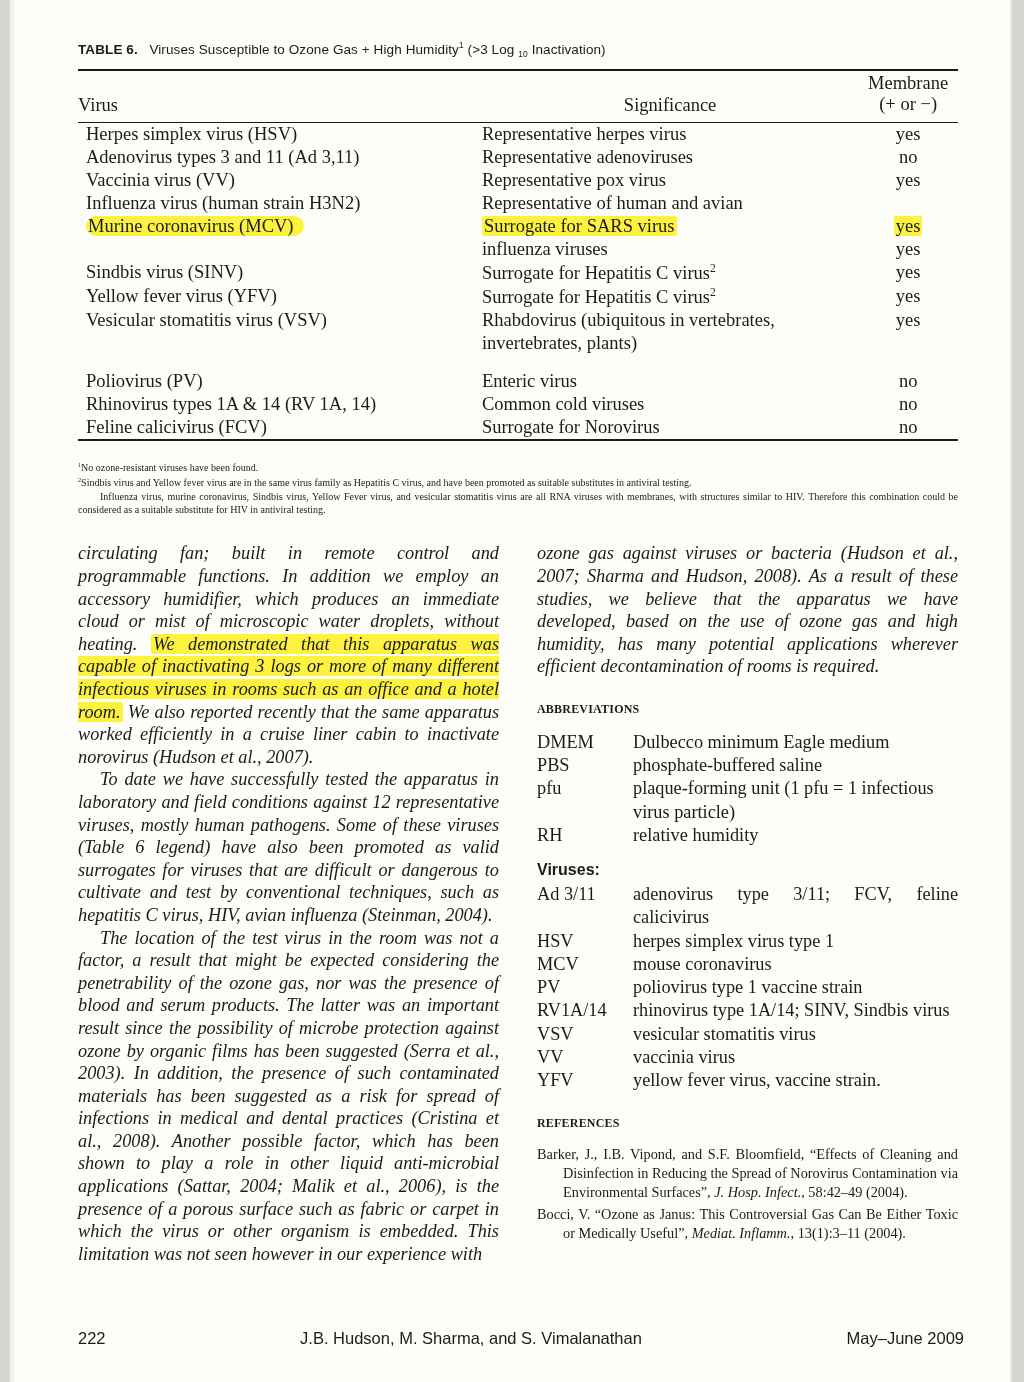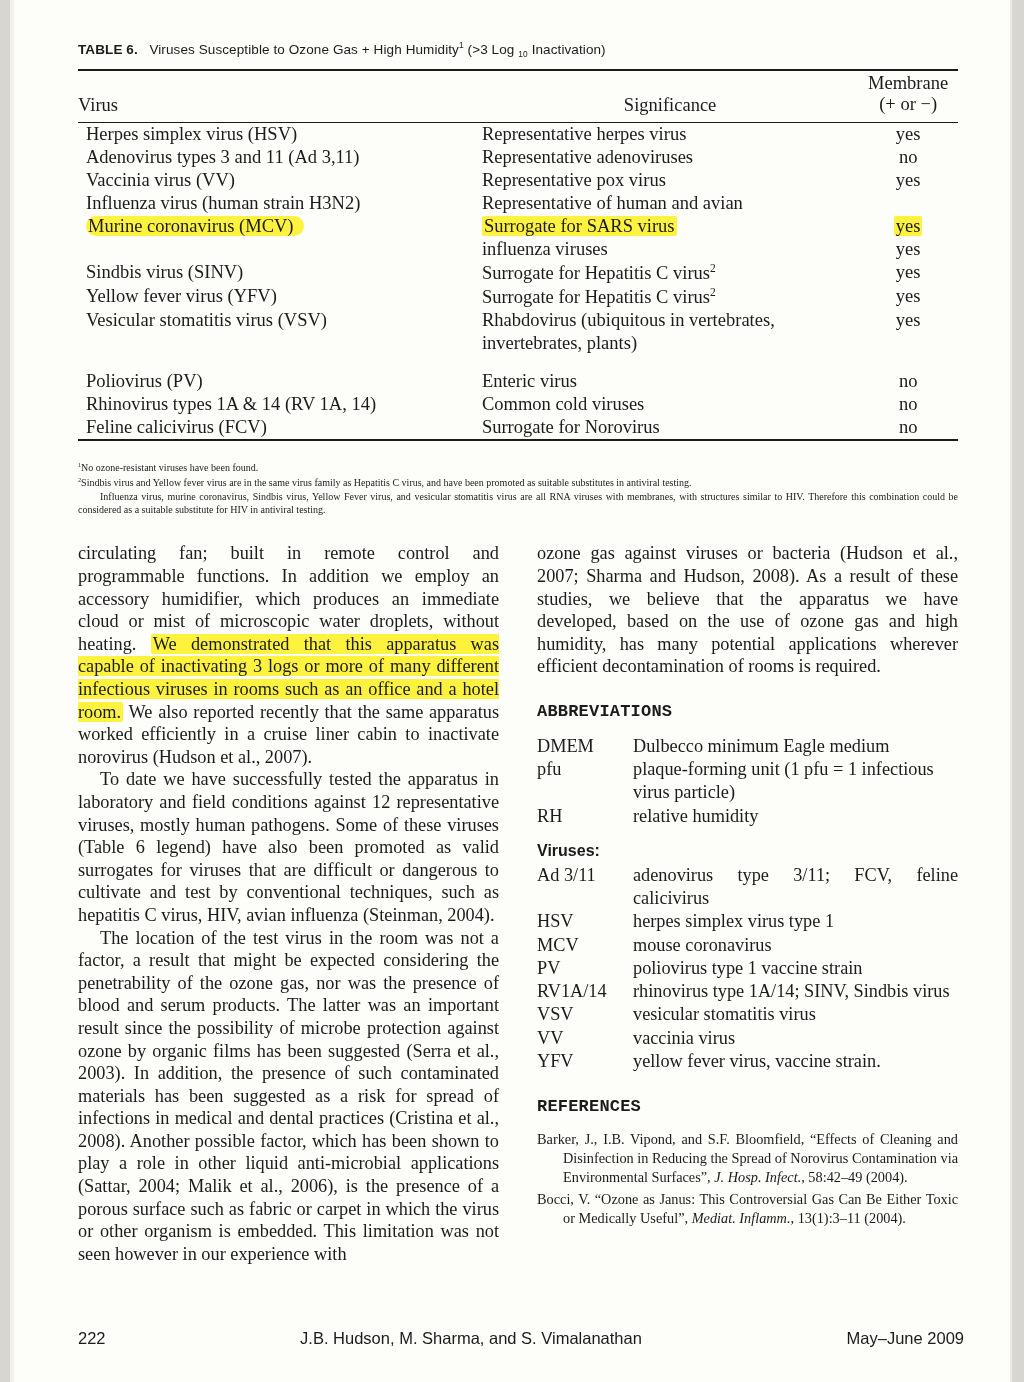--- a/index.html
+++ b/index.html
@@ -100,26 +100,27 @@
     gap: 38px;
     margin-top: 26px;
   }
   .col { width: 421px; }
   .col p {
     margin: 0;
     font-size: 18.3px;
     line-height: 1.235;
     text-align: justify;
     text-indent: 22px;
+    font-style: italic;
   }
   .col p.noindent { text-indent: 0; }
 
   h2.sec {
-    font-family: Liberation Mono, monospace;
-    font-size: 17px;
+    font-family: Liberation Serif, serif;
+    font-size: 12px;
     font-weight: bold;
     margin: 24px 0 14px 0;
     letter-spacing: .2px;
   }
 
   
   .abbr-row { display: flex; font-size: 18.3px; line-height: 1.27; }
   .abbr-term { width: 96px; flex: 0 0 96px; }
   .abbr-def { flex: 1; text-align: justify; }
   .abbr-cont { margin-left: 96px; font-size: 18.3px; line-height: 1.27; }
@@ -273,20 +274,24 @@
       <div class="col">
         <p class="noindent">ozone gas against viruses or bacteria (Hudson et al., 2007; Sharma and Hudson, 2008). As a result of these studies, we believe that the apparatus we have developed, based on the use of ozone gas and high humidity, has many potential applications wherever efficient decontamination of rooms is required.</p>
 
         <h2 class="sec">ABBREVIATIONS</h2>
 
         <div class="abbr-row">
           <div class="abbr-term">DMEM</div>
           <div class="abbr-def">Dulbecco minimum Eagle medium</div>
         </div>
         <div class="abbr-row">
+          <div class="abbr-term">PBS</div>
+          <div class="abbr-def">phosphate-buffered saline</div>
+        </div>
+        <div class="abbr-row">
           <div class="abbr-term">pfu</div>
           <div class="abbr-def">plaque-forming unit (1 pfu = 1 infectious</div>
         </div>
         <div class="abbr-cont">virus particle)</div>
         <div class="abbr-row">
           <div class="abbr-term">RH</div>
           <div class="abbr-def">relative humidity</div>
         </div>
 
         <div class="abbr-sub">Viruses:</div>

